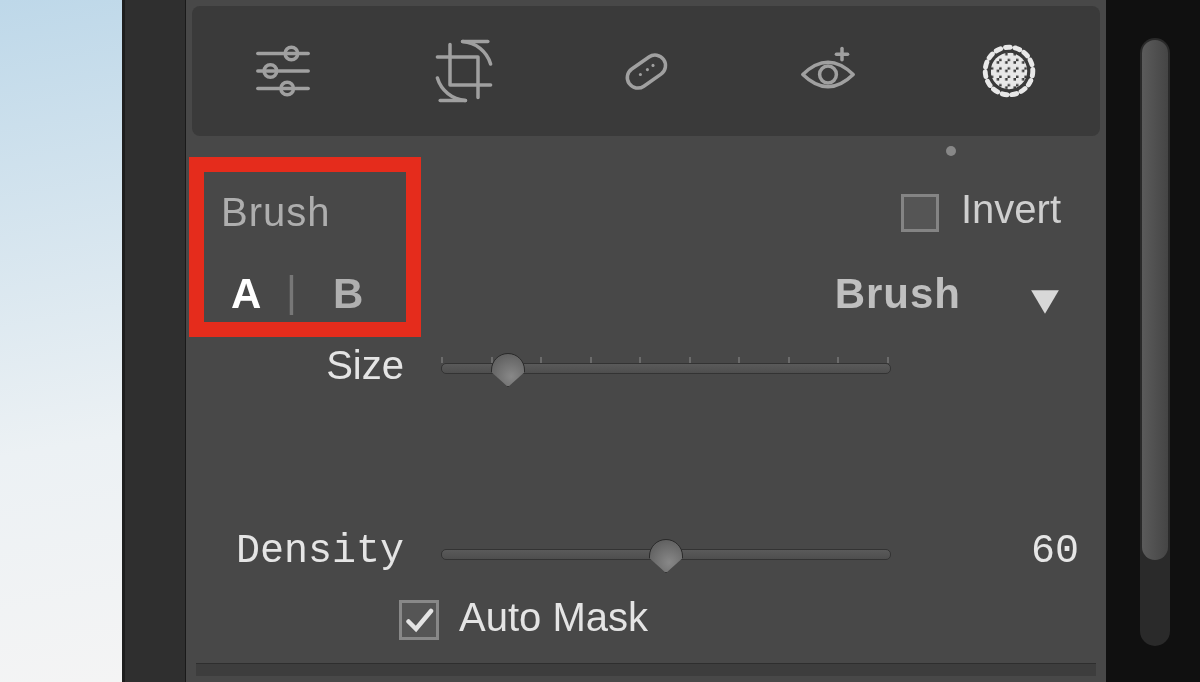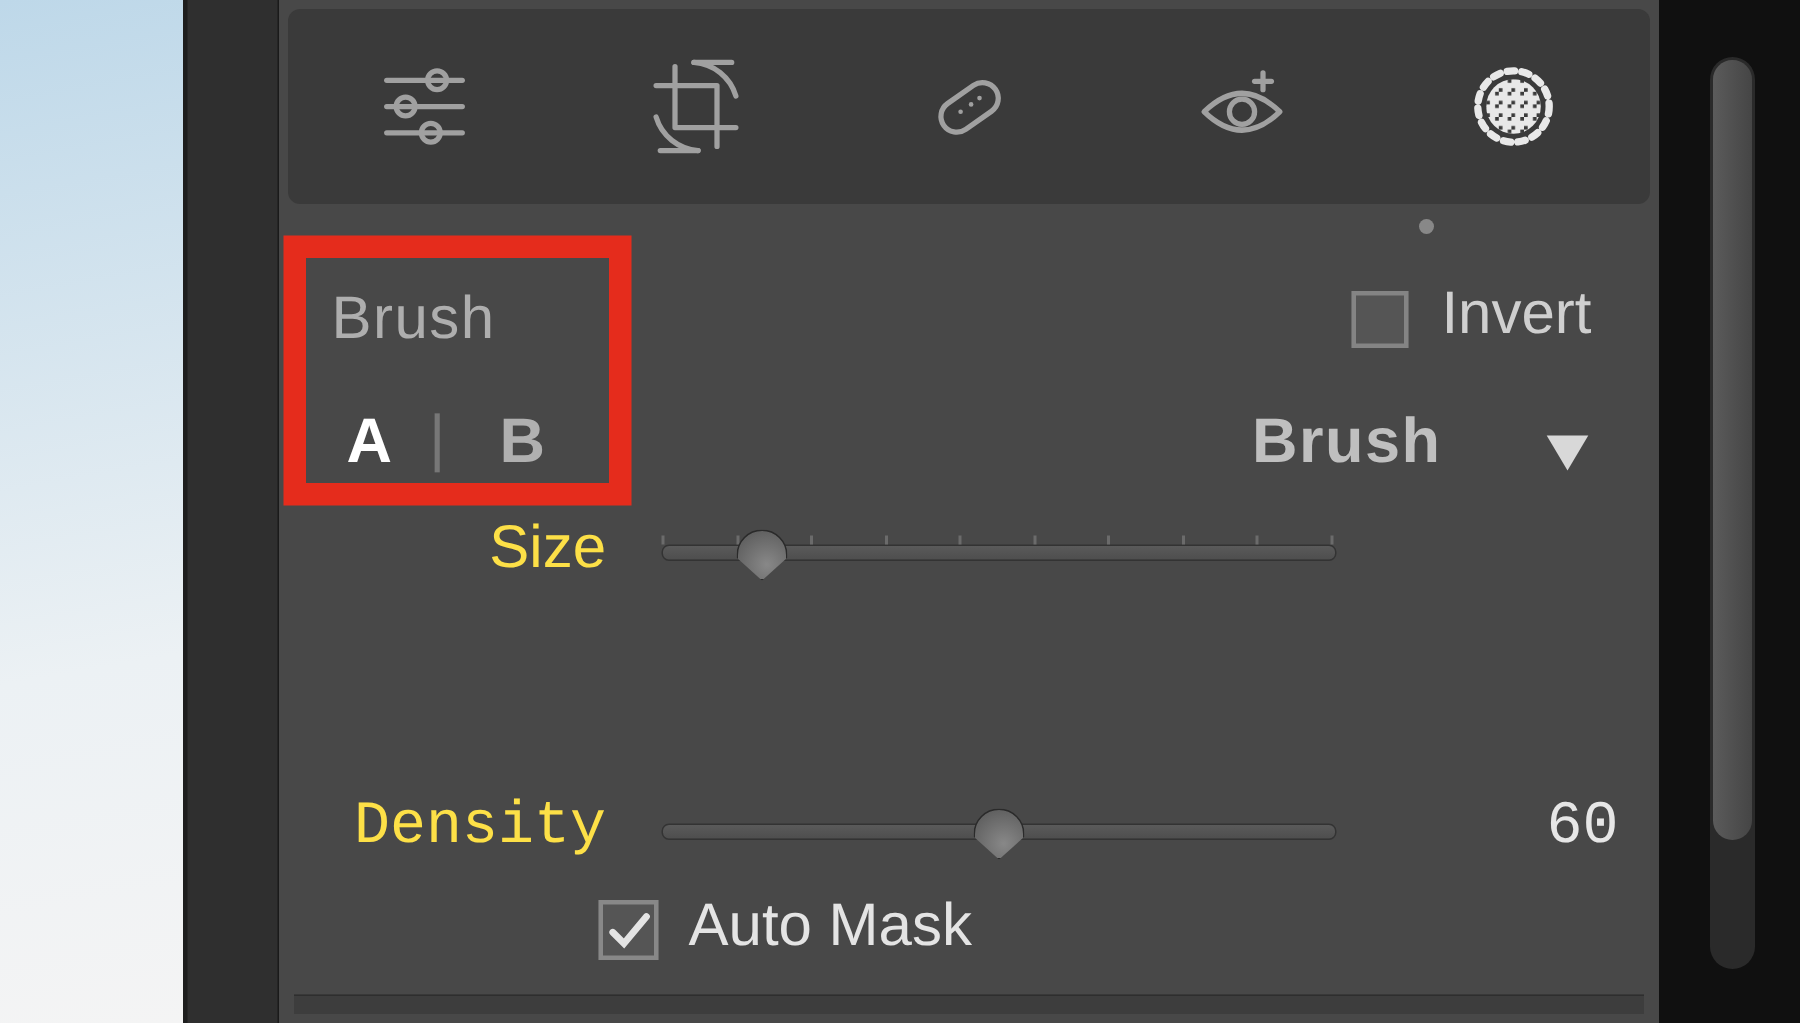--- a/index.html
+++ b/index.html
@@ -46,21 +46,21 @@
   .disclose{position:absolute;right:10px;top:8px;cursor:pointer;}
   .disclose svg{width:32px;height:28px;fill:#d8d8d8;}
 
   
   .srow{position:absolute;left:0;right:0;height:56px;}
   .srow.size{top:176px;}
   .srow.feather{top:238px;}
   .srow.flow{top:300px;}
   .srow.density{top:362px;font-family:Liberation Mono, monospace;}
 
-  .slabel{position:absolute;right:687px;text-align:right;top:2px;color:#fde047;font-size:40px;}
+  .slabel{position:absolute;right:687px;text-align:right;top:2px;color:#e5e5e5;font-size:40px;}
   .sval{position:absolute;right:12px;top:2px;color:#e6e6e6;font-size:40px;text-align:right;}
 
   .track{position:absolute;left:240px;top:18px;width:450px;height:18px;cursor:pointer;}
   .track .bar{position:absolute;left:0;right:0;top:4px;height:9px;border:1px solid #333;
     border-radius:5px;background:linear-gradient(#5a5a5a,#4e4e4e);}
   
   .track.tick .ticks{position:absolute;left:0;right:0;top:-2px;height:6px;}
   .track.tick .ticks span{position:absolute;width:2px;height:6px;background:#6b6b6b;top:0;}
 
   .knob{position:absolute;top:-6px;width:32px;height:32px;border-radius:4px 4px 50% 50%;

